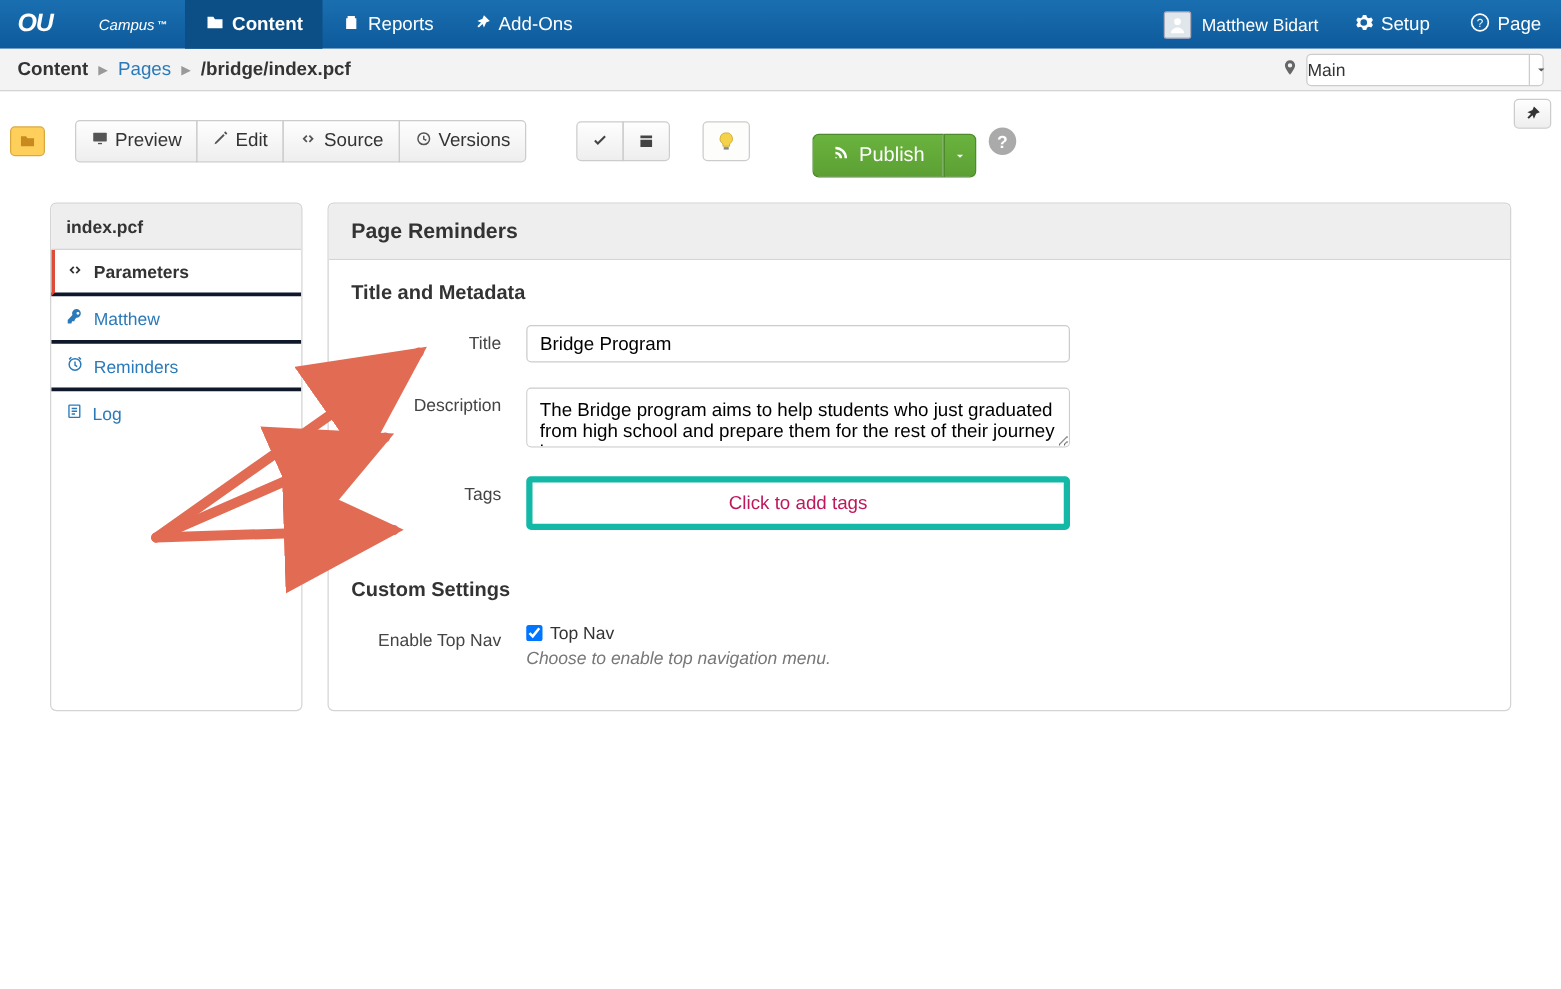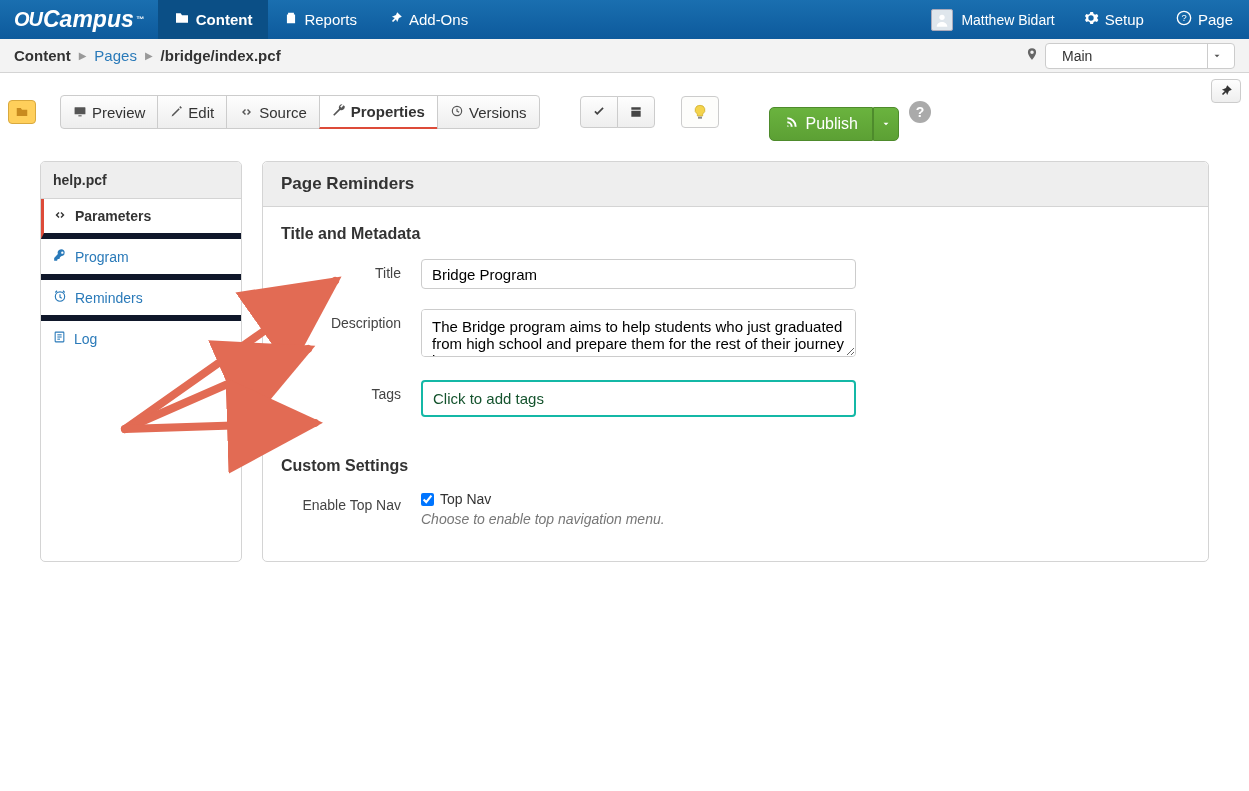--- a/index.html
+++ b/index.html
@@ -1,35 +1,35 @@
 <!DOCTYPE html>
 <html><head>
 <meta charset="utf-8">
 <style>
   * { box-sizing: border-box; margin: 0; padding: 0; }
   body { font-family: "Helvetica Neue", Helvetica, Arial, sans-serif; font-size: 14px; color: #333; background: #fff; width: 1249px; }
   
   .topnav { display: flex; align-items: stretch; background: linear-gradient(#1a6fb0,#0d5a9c); height: 39px; color: #fff; }
   .brand { display: flex; align-items: center; padding: 0 14px; font-weight: bold; font-style: italic; }
   .brand .ou { font-size: 20px; letter-spacing: -1px; margin-right: 1px; }
-  .brand .campus { font-size: 23px; font-style: italic; font-weight: 700; }
+  .brand .campus { font-size: 12px; font-style: italic; font-weight: 400; margin-left: 36px; }
   .brand .tm { font-size: 8px; vertical-align: super; margin-left: 2px; }
   .topnav .navitem { display: flex; align-items: center; gap: 6px; padding: 0 16px; cursor: pointer; font-size: 15px; }
   .topnav .navitem.active { background: #0b4f86; font-weight: bold; }
   .topnav .spacer { flex: 1; }
   .topnav .userblock { display: flex; align-items: center; gap: 8px; padding: 0 12px; }
   .avatar { width: 22px; height: 22px; background: #dfe6ec; border: 1px solid #aab; border-radius: 2px; display: flex; align-items: center; justify-content: center; }
   .topnav svg { fill: #fff; }
   
   .crumbbar { display: flex; align-items: center; height: 34px; background: #f3f3f3; border-bottom: 1px solid #d4d4d4; padding: 0 14px; gap: 8px; font-size: 15px; }
   .crumbbar a { color: #2a7ab9; text-decoration: none; }
   .crumbbar .sep { color: #999; font-size: 10px; }
   .crumbbar .current { font-weight: bold; color: #333; }
   .crumbbar .rightcrumb { margin-left: auto; display: flex; align-items: center; gap: 6px; }
-  .siteselect { width: 190px; height: 26px; border: 1px solid #ccc; border-radius: 4px; background: #fff; display: flex; align-items: center; padding: 0 16px; font-size: 14px; justify-content: space-between; }
+  .siteselect { width: 190px; height: 26px; border: 1px solid #ccc; border-radius: 4px; background: #fff; display: flex; align-items: center; padding: 0 0; font-size: 14px; justify-content: space-between; }
   .siteselect .caret-box { width: 18px; height: 24px; border-left: 1px solid #ccc; display: flex; align-items: center; justify-content: center; margin-right: -7px; }
   .siteselect .caret-box svg { fill: #555; }
   
   .toolrow { display: flex; align-items: center; gap: 10px; padding: 10px 40px 20px 8px; position: relative; }
   .foldbtn { width: 28px; height: 24px; background: #ffcf5b; border: 1px solid #d9a93e; border-radius: 4px; display: flex; align-items: center; justify-content: center; }
   .tabset { display: flex; }
   .tabset .tab { display: flex; align-items: center; gap: 5px; padding: 7px 12px; border: 1px solid #ccc; background: linear-gradient(#fefefe,#eeeeee); cursor: pointer; font-size: 15px; margin-left: -1px; }
   .tabset .tab:first-child { border-radius: 4px 0 0 4px; margin-left: 0; }
   .tabset .tab:last-child { border-radius: 0 4px 4px 0; }
   .tabset .tab.active { background: #fff; border-bottom: 2px solid #dd4b39; font-weight: bold; }
@@ -43,36 +43,36 @@
   .publishbtn { display: flex; align-items: center; gap: 6px; background: linear-gradient(#6ab33e,#5ca034); color: #fff; border: 1px solid #4e8b2c; padding: 6px 14px; border-radius: 5px 0 0 5px; font-size: 16px; cursor: pointer; }
   .publishbtn svg { fill: #fff; }
   .publishdrop { width: 26px; background: linear-gradient(#6ab33e,#5ca034); border: 1px solid #4e8b2c; border-left: 1px solid #4e8b2c; border-radius: 0 5px 5px 0; display:flex; align-items:center; justify-content:center; cursor:pointer; }
   .publishdrop svg { fill:#fff; }
   .helpcirc { width: 22px; height: 22px; border-radius: 50%; background: #aaa; color: #fff; display:flex; align-items:center; justify-content:center; font-weight:bold; font-size:14px; cursor:pointer; }
   .pinbtn { position:absolute; right:8px; top:6px; width:30px; height:24px; border:1px solid #ccc; border-radius:4px; display:flex; align-items:center; justify-content:center; background:linear-gradient(#fefefe,#eeeeee); cursor:pointer;}
   
   .mainwrap { display: flex; gap: 20px; padding: 0 40px 40px 40px; position: relative; }
   .sidebox { width: 202px; border: 1px solid #d4d4d4; border-radius: 5px; overflow: hidden; background:#fff; }
   .sidebox .sidehead { background:#eeeeee; padding: 10px 12px; font-weight: bold; border-bottom: 1px solid #d4d4d4; }
-  .sidebox .siderow { display:flex; align-items:center; gap:8px; padding: 9px 12px; border-bottom: 6px solid #0f172a; color:#2a7ab9; cursor:pointer; }
+  .sidebox .siderow { display:flex; align-items:center; gap:8px; padding: 9px 12px; border-bottom: 3px solid #0f172a; color:#2a7ab9; cursor:pointer; }
   .sidebox .siderow:last-child { border-bottom: none; align-items: center; }
   .sidebox .siderow.active { color:#333; font-weight:bold; border-left: 3px solid #dd4b39; padding-left: 9px; background:#fff; }
   .sidebox .siderow svg { fill: currentColor; }
   .panel { flex: 1; border: 1px solid #d4d4d4; border-radius: 5px; background:#fff; }
   .panelhead { background:#eeeeee; padding: 12px 18px; font-weight: bold; font-size: 17px; border-bottom: 1px solid #d4d4d4; border-radius: 5px 5px 0 0; }
   .panelbody { padding: 18px; }
   .section-title { font-weight: bold; font-size: 16px; margin-bottom: 16px; }
   .formrow { display: flex; align-items: flex-start; margin-bottom: 20px; }
   .formrow .lbl { width: 140px; text-align: right; padding-right: 20px; padding-top: 6px; color: #444; }
   .formrow .ctl { flex: 0 0 435px; }
   .formrow input[type=text] { width: 100%; height: 30px; border: 1px solid #ccc; border-radius: 4px; padding: 0 10px; font-size: 15px; }
   .formrow textarea { width: 100%; border: 1px solid #ccc; border-radius: 4px; padding: 8px 10px; font-family: inherit; font-size: 15px; resize: both; }
   .desc-ta { height: 48px; }
   .kw-ta { height: 50px; }
-  .tagbox { width: 100%; min-height: 36px; border: 2px solid #14b8a6; border-radius: 4px; padding: 8px 10px; color: #14532d; font-size: 15px; cursor: text; }
+  .tagbox { width: 100%; min-height: 36px; border: 5px solid #14b8a6; border-radius: 4px; padding: 8px 10px; color: #be185d; font-size: 15px; cursor: text; text-align: center; }
   .helpnote { color:#777; font-style: italic; margin-top: 4px; font-size: 14px; }
   .ckrow { display:flex; align-items:center; gap:6px; }
   
   .annot-svg { position:absolute; left:0; top:0; pointer-events:none; }
 </style>
 </head>
 <body>
 
 <div class="topnav">
   <div class="brand">
@@ -163,26 +163,20 @@
       <span><svg width="13" height="13" viewBox="0 0 24 24">
             <path d="M3 21l3-1 12-12-2-2L4 18z M17 4l3 3 2-2-3-3z"></path>
           </svg></span>
       <span>Edit</span>
     </div>
     <div class="tab">
       <span><svg width="15" height="12" viewBox="0 0 24 24">
             <path d="M9 6l-6 6 6 6 2-2-4-4 4-4zM15 6l6 6-6 6-2-2 4-4-4-4z"></path>
           </svg></span>
       <span>Source</span>
-    </div>
-    <div class="tab active">
-      <span><svg width="14" height="14" viewBox="0 0 24 24">
-            <path d="M22 6a6 6 0 01-8 6L4 22l-2-2L12 10a6 6 0 016-8l-4 4 2 2 4-4z"></path>
-          </svg></span>
-      <span>Properties</span>
     </div>
     <div class="tab">
       <span><svg width="14" height="14" viewBox="0 0 24 24">
             <path d="M12 3a9 9 0 100 18 9 9 0 000-18zm0 2a7 7 0 110 14A7 7 0 0112 5zm-1 3v5l4 2 1-2-3-1V8z"></path>
           </svg></span>
       <span>Versions</span>
     </div>
   </div>
   <div style="width:20px"></div>
   <div style="display:flex">
@@ -233,32 +227,32 @@
       <marker id="ah1" markerWidth="14" markerHeight="14" refX="11" refY="6" orient="auto">
         <path d="M0 0 L12 6 L0 12 z" fill="#e26b54"></path>
       </marker>
     </defs>
     <line x1="125" y1="268" x2="335" y2="120" stroke="#e26b54" stroke-width="8" stroke-linecap="round" marker-end="url(#ah1)"></line>
     <line x1="125" y1="268" x2="308" y2="188" stroke="#e26b54" stroke-width="8" stroke-linecap="round" marker-end="url(#ah1)"></line>
     <line x1="125" y1="268" x2="315" y2="262" stroke="#e26b54" stroke-width="8" stroke-linecap="round" marker-end="url(#ah1)"></line>
   </svg>
 
   <div class="sidebox">
-    <div class="sidehead">help.pcf</div>
+    <div class="sidehead">index.pcf</div>
     <div class="siderow active">
       <span><svg width="14" height="12" viewBox="0 0 24 24">
             <path d="M9 6l-6 6 6 6 2-2-4-4 4-4zM15 6l6 6-6 6-2-2 4-4-4-4z"></path>
           </svg></span>
       <span>Parameters</span>
     </div>
     <div class="siderow">
       <span><svg width="14" height="14" viewBox="0 0 24 24">
             <path d="M14 2a6 6 0 00-5.6 8.3L2 17v5h5l1-3h3l1-3 2-2A6 6 0 1014 2zm2 4a2 2 0 110 4 2 2 0 010-4z"></path>
           </svg></span>
-      <span>Program</span>
+      <span>Matthew</span>
     </div>
     <div class="siderow">
       <span><svg width="14" height="14" viewBox="0 0 24 24">
             <circle cx="12" cy="13" r="8" fill="none" stroke="currentColor" stroke-width="2"></circle>
             <path d="M12 9v5l3 2M7 3L4 6M17 3l3 3" stroke="currentColor" stroke-width="2" fill="none"></path>
           </svg></span>
       <span>Reminders</span>
     </div>
     <div class="siderow">
       <span><svg width="13" height="14" viewBox="0 0 24 24">

